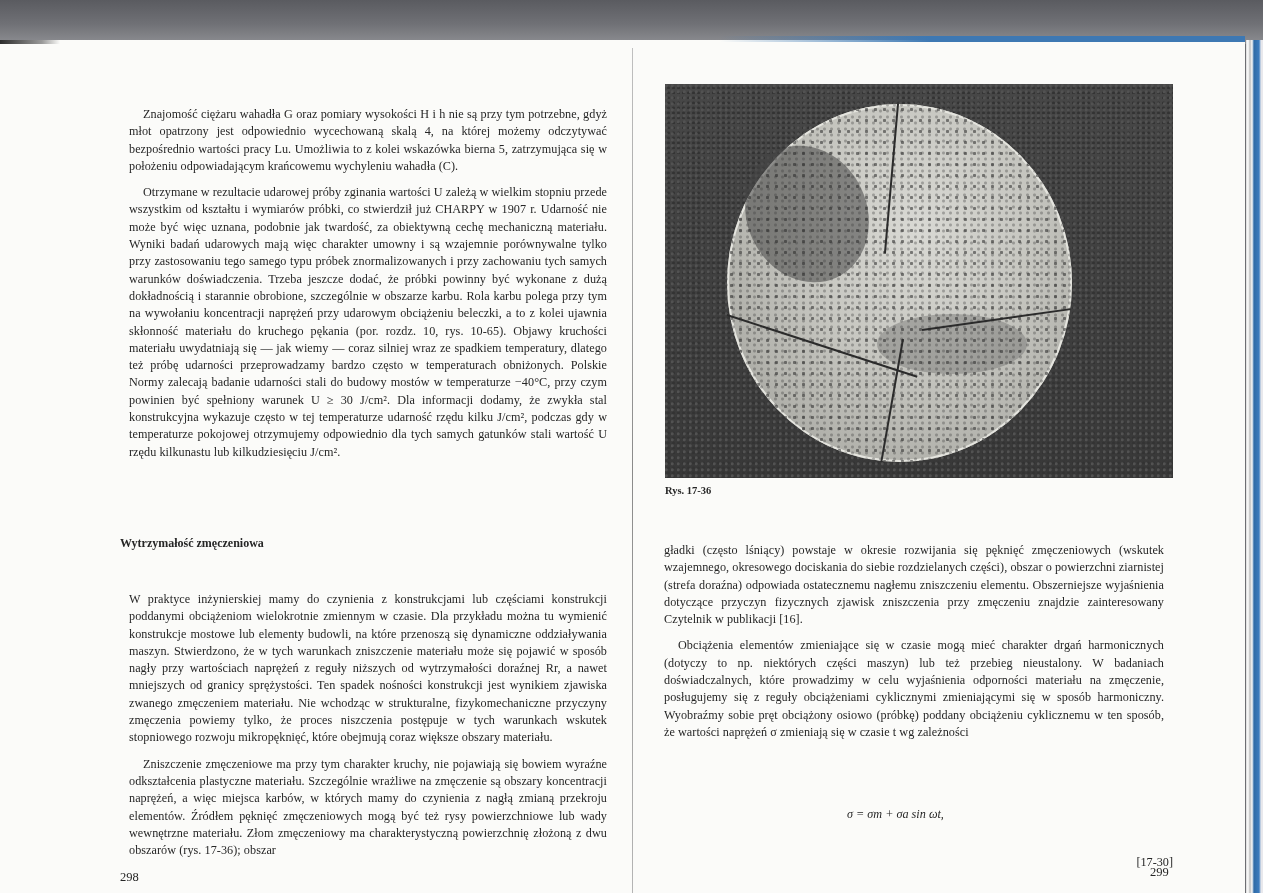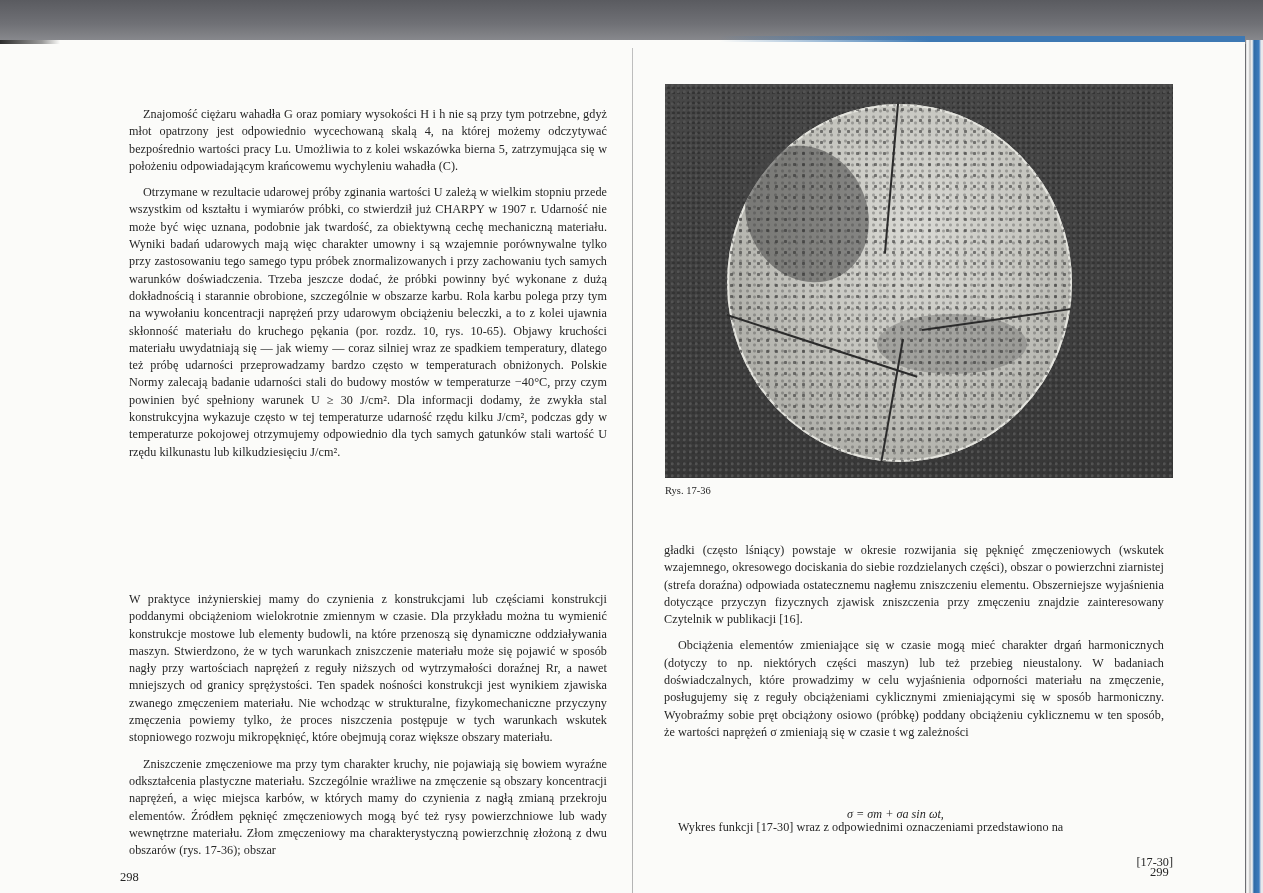--- a/index.html
+++ b/index.html
@@ -70,21 +70,21 @@
     background-image:
       radial-gradient(circle, rgba(40,40,40,0.55) 0 1.3px, transparent 2px),
       radial-gradient(circle, rgba(60,60,60,0.35) 0 1px, transparent 2px);
     background-size:9px 11px, 7px 6px; background-position:0 0, 3px 4px; }
   .crack { position:absolute; background:#2b2b2b; }
   .crack.c1 { left:170px; top:0; width:2px; height:150px; transform:rotate(5deg); transform-origin:top; }
   .crack.c2 { left:0; top:210px; width:200px; height:2px; transform:rotate(18deg); transform-origin:left; }
   .crack.c3 { left:175px; top:235px; width:2px; height:125px; transform:rotate(10deg); transform-origin:top; }
   .crack.c4 { left:195px; top:225px; width:150px; height:2px; transform:rotate(-8deg); transform-origin:left; }
 
-  .caption { position:absolute; left:665px; top:485px; font-weight:normal; font-size:10.5px; }
+  .caption { position:absolute; left:665px; top:485px; font-weight:bold; font-size:10.5px; }
 
   .formula {
     position:absolute; left:655px; width:518px; top:807px; font-size:12.2px; height:17px;
   }
   .formula .eq { position:absolute; left:192px; font-style:italic; }
   .formula .eqnum { position:absolute; right:0;margin-top:48px; }
 </style>
 </head>
 <body>
 
@@ -94,20 +94,21 @@
 <div class="cover-top"></div>
 <div class="cover-right"></div>
 <div class="gutter"></div>
 
 <div class="blk" style="left:120px; top:97px; width:496px;">
   <p class="txt">Znajomość ciężaru wahadła G oraz pomiary wysokości H i h nie są przy tym potrzebne, gdyż młot opatrzony jest odpowiednio wycechowaną skalą 4, na której możemy odczytywać bezpośrednio wartości pracy Lu. Umożliwia to z kolei wskazówka bierna 5, zatrzymująca się w położeniu odpowiadającym krańcowemu wychyleniu wahadła (C).</p>
   <p class="txt">Otrzymane w rezultacie udarowej próby zginania wartości U zależą w wielkim stopniu przede wszystkim od kształtu i wymiarów próbki, co stwierdził już CHARPY w 1907 r. Udarność nie może być więc uznana, podobnie jak twardość, za obiektywną cechę mechaniczną materiału. Wyniki badań udarowych mają więc charakter umowny i są wzajemnie porównywalne tylko przy zastosowaniu tego samego typu próbek znormalizowanych i przy zachowaniu tych samych warunków doświadczenia. Trzeba jeszcze dodać, że próbki powinny być wykonane z dużą dokładnością i starannie obrobione, szczególnie w obszarze karbu. Rola karbu polega przy tym na wywołaniu koncentracji naprężeń przy udarowym obciążeniu beleczki, a to z kolei ujawnia skłonność materiału do kruchego pękania (por. rozdz. 10, rys. 10-65). Objawy kruchości materiału uwydatniają się — jak wiemy — coraz silniej wraz ze spadkiem temperatury, dlatego też próbę udarności przeprowadzamy bardzo często w temperaturach obniżonych. Polskie Normy zalecają badanie udarności stali do budowy mostów w temperaturze −40°C, przy czym powinien być spełniony warunek U ≥ 30 J/cm². Dla informacji dodamy, że zwykła stal konstrukcyjna wykazuje często w tej temperaturze udarność rzędu kilku J/cm², podczas gdy w temperaturze pokojowej otrzymujemy odpowiednio dla tych samych gatunków stali wartość U rzędu kilkunastu lub kilkudziesięciu J/cm².</p>
 </div>
 
 <div class="blk" style="left:120px; top:536px; width:496px;">
+  <div class="sec-title">Wytrzymałość zmęczeniowa</div>
 </div>
 
 <div class="blk" style="left:120px; top:582px; width:496px;">
   <p class="txt noind">W praktyce inżynierskiej mamy do czynienia z konstrukcjami lub częściami konstrukcji poddanymi obciążeniom wielokrotnie zmiennym w czasie. Dla przykładu można tu wymienić konstrukcje mostowe lub elementy budowli, na które przenoszą się dynamiczne oddziaływania maszyn. Stwierdzono, że w tych warunkach zniszczenie materiału może się pojawić w sposób nagły przy wartościach naprężeń z reguły niższych od wytrzymałości doraźnej Rr, a nawet mniejszych od granicy sprężystości. Ten spadek nośności konstrukcji jest wynikiem zjawiska zwanego zmęczeniem materiału. Nie wchodząc w strukturalne, fizykomechaniczne przyczyny zmęczenia powiemy tylko, że proces niszczenia postępuje w tych warunkach wskutek stopniowego rozwoju mikropęknięć, które obejmują coraz większe obszary materiału.</p>
   <p class="txt">Zniszczenie zmęczeniowe ma przy tym charakter kruchy, nie pojawiają się bowiem wyraźne odkształcenia plastyczne materiału. Szczególnie wrażliwe na zmęczenie są obszary koncentracji naprężeń, a więc miejsca karbów, w których mamy do czynienia z nagłą zmianą przekroju elementów. Źródłem pęknięć zmęczeniowych mogą być też rysy powierzchniowe lub wady wewnętrzne materiału. Złom zmęczeniowy ma charakterystyczną powierzchnię złożoną z dwu obszarów (rys. 17-36); obszar</p>
 </div>
 
 <div class="page-num" style="left:120px; top:870px;">298</div>
 
 <div class="figure">
@@ -127,16 +128,15 @@
   <p class="txt noind">gładki (często lśniący) powstaje w okresie rozwijania się pęknięć zmęczeniowych (wskutek wzajemnego, okresowego dociskania do siebie rozdzielanych części), obszar o powierzchni ziarnistej (strefa doraźna) odpowiada ostatecznemu nagłemu zniszczeniu elementu. Obszerniejsze wyjaśnienia dotyczące przyczyn fizycznych zjawisk zniszczenia przy zmęczeniu znajdzie zainteresowany Czytelnik w publikacji [16].</p>
   <p class="txt">Obciążenia elementów zmieniające się w czasie mogą mieć charakter drgań harmonicznych (dotyczy to np. niektórych części maszyn) lub też przebieg nieustalony. W badaniach doświadczalnych, które prowadzimy w celu wyjaśnienia odporności materiału na zmęczenie, posługujemy się z reguły obciążeniami cyklicznymi zmieniającymi się w sposób harmoniczny. Wyobraźmy sobie pręt obciążony osiowo (próbkę) poddany obciążeniu cyklicznemu w ten sposób, że wartości naprężeń σ zmieniają się w czasie t wg zależności</p>
 </div>
 
 <div class="formula">
   <span class="eq">σ = σm + σa sin ωt,</span>
   <span class="eqnum">[17-30]</span>
 </div>
 
 <div class="blk" style="left:655px; top:810px; width:518px;">
-  <p class="txt">Wykres funkcji [17-30] wraz z odpowiednimi oznaczeniami przedstawiono na</p>
 </div>
 
 <div class="page-num" style="left:1150px; top:865px;">299</div>
 
 </body></html>

